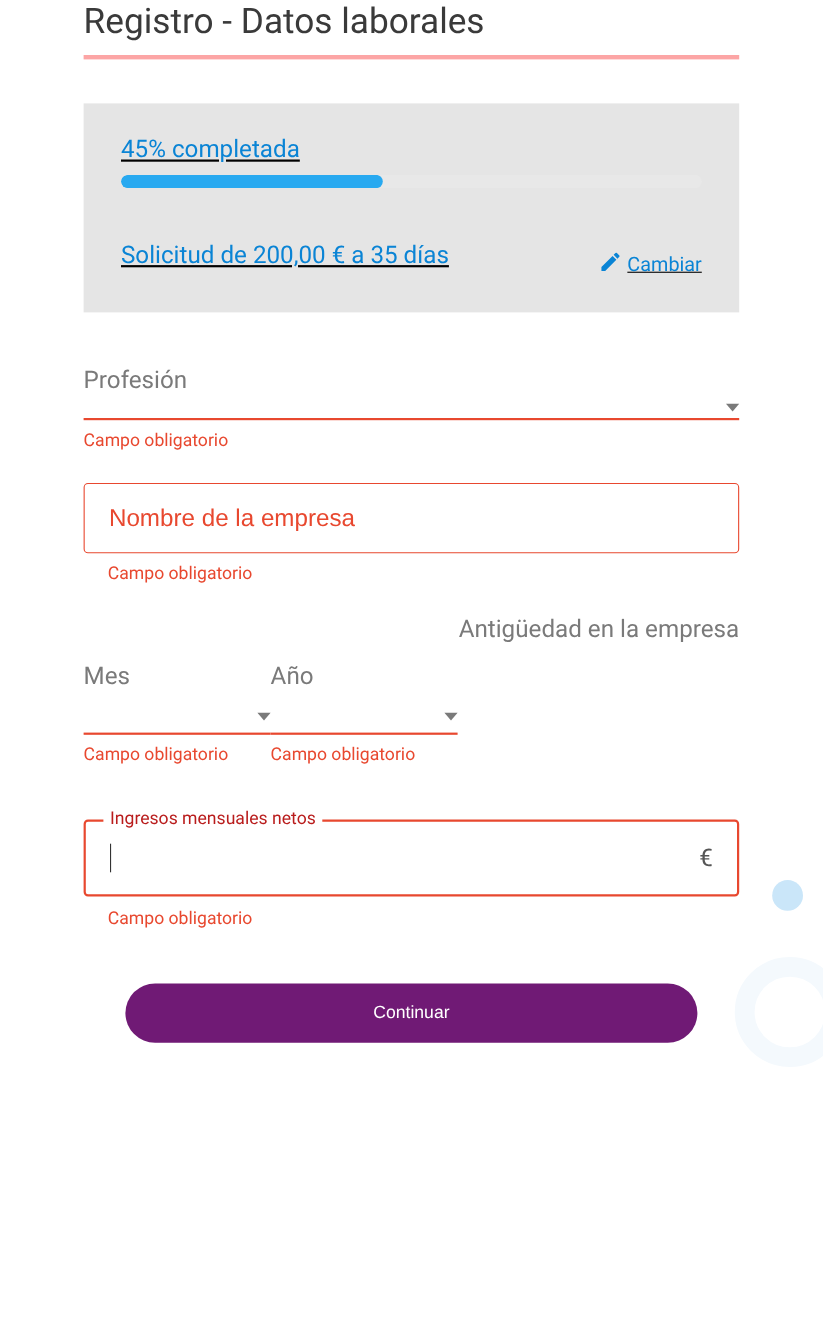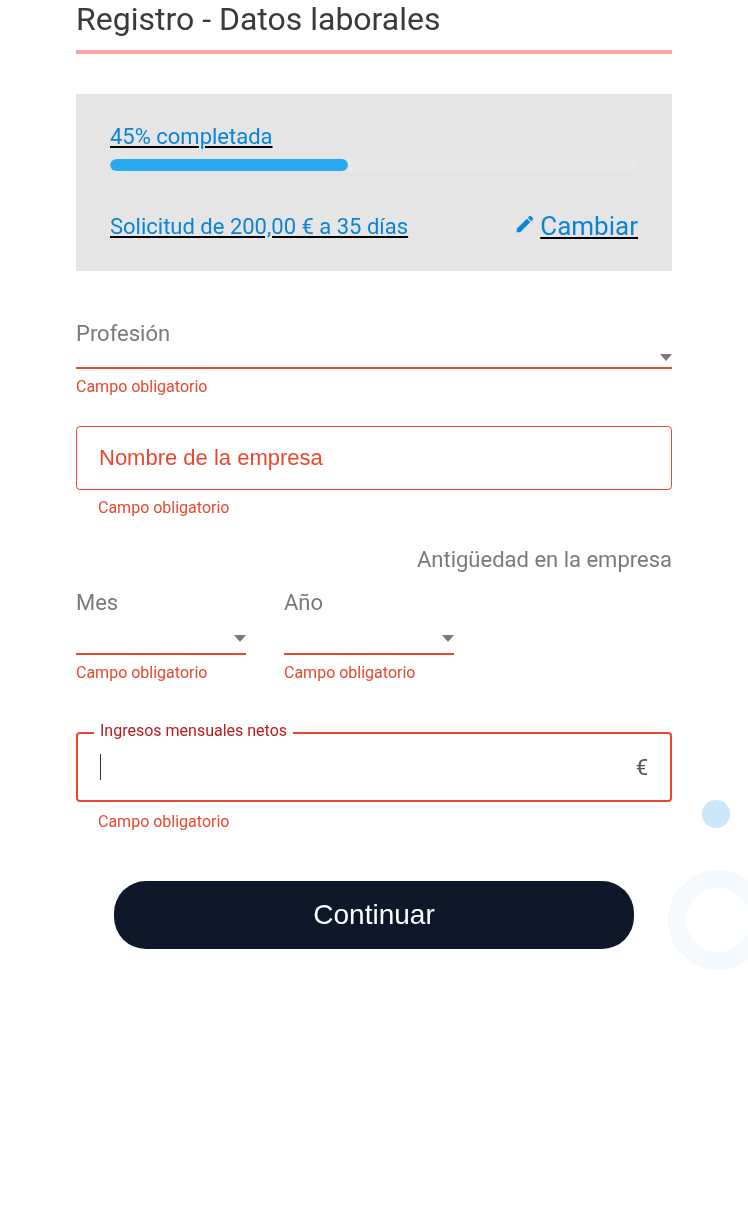--- a/index.html
+++ b/index.html
@@ -43,25 +43,26 @@
     }
     .summary-row {
       display: flex;
       justify-content: space-between;
       align-items: center;
       margin-top: 40px;
     }
     .summary-text { color: #0a84d5; font-size: 22px; }
     .change-link {
       color: #0a84d5;
-      font-size: 26px;
-      display: flex;
-      align-items: flex-start;
+      font-size: 18px;
+      display: flex;
+      align-items: center;
       gap: 4px;
       cursor: pointer;
+      margin-top: 16px;
     }
     .change-link svg { width: 22px; height: 22px; fill: #0a84d5; }
     .field { margin-bottom: 30px; position: relative; }
     .field-label { color: #7a7a7a; font-size: 22px; display: block; margin-bottom: 2px; }
     .select-row {
       display: flex;
       justify-content: space-between;
       align-items: center;
       border-bottom: 1px solid #8a8a8a;
       padding: 6px 0;
@@ -86,21 +87,21 @@
       width: 100%;
       border: none;
       outline: none;
       font-size: 22px;
       color: #222;
       background: transparent;
     }
     .text-input::placeholder { color: #e8482f; }
     .error-text-indent { color: #e8482f; font-size: 16px; margin-left: 22px; }
     .sub-heading { color: #7a7a7a; font-size: 22px; margin-bottom: 18px; margin-top: 8px; text-align: right; }
-    .date-row { display: flex; gap: 38px; }
+    .date-row { display: flex; }
     .date-col { width: 170px; }
     .date-select {
       border-bottom: 2px solid #e8482f;
       padding: 10px 0 6px 0;
       display: flex;
       justify-content: flex-end;
       align-items: center;
       min-height: 36px;
       margin-top: 4px;
       cursor: pointer;
@@ -134,23 +135,23 @@
       width: 1px;
       height: 26px;
       background: #333;
       display: inline-block;
     }
     .continue-btn {
       display: block;
       margin: 50px auto 30px auto;
       width: 520px;
       padding: 18px 0;
-      background-color: #0f172a;
+      background-color: #701a75;
       color: #fff;
-      font-size: 28px;
+      font-size: 16px;
       border: none;
       border-radius: 32px;
       cursor: pointer;
     }
     .bg-circle {
       position: absolute;
       right: 18px;
       top: 800px;
       width: 28px;
       height: 28px;

